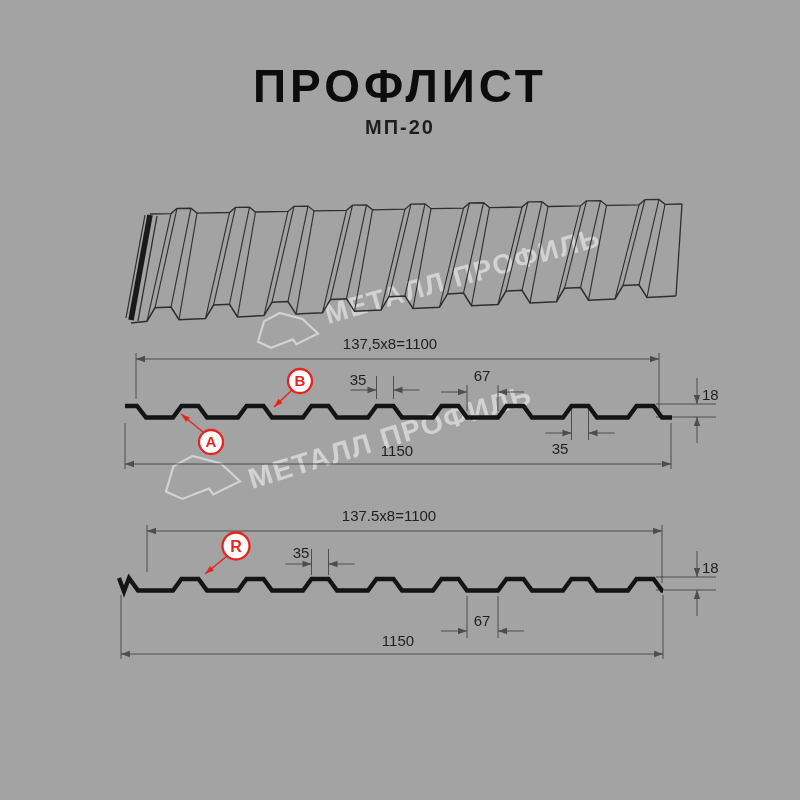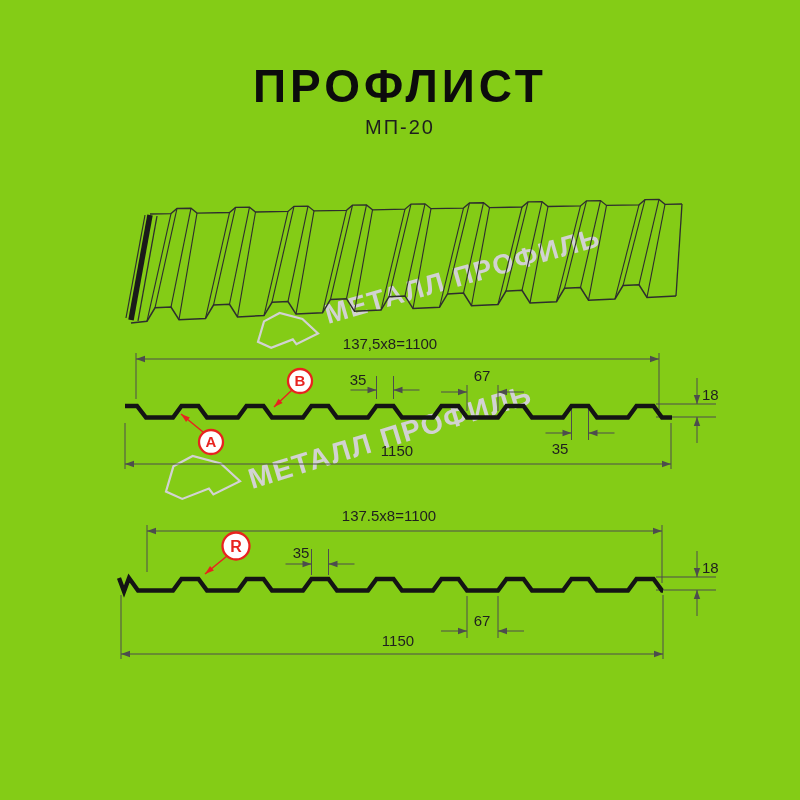--- a/index.html
+++ b/index.html
@@ -1,21 +1,21 @@
 <!DOCTYPE html>
 <html><head>
 <meta charset="utf-8">
 <style>
   html,body{margin:0;padding:0;background:#ffffff;}
-  .canvas{position:relative;width:800px;height:800px;background:#84cc16;overflow:hidden;
+  .canvas{position:relative;width:800px;height:800px;background:#a3a3a3;overflow:hidden;
           font-family:"Liberation Sans","DejaVu Sans",sans-serif;}
   .title{position:absolute;top:63px;left:0;width:800px;text-align:center;
          font-size:46px;font-weight:bold;letter-spacing:4px;color:#0c0c0c;line-height:1;}
   .subtitle{position:absolute;top:117px;left:0;width:800px;text-align:center;
-         font-size:20px;font-weight:normal;letter-spacing:2px;color:#1e1e1e;line-height:1;}
+         font-size:20px;font-weight:bold;letter-spacing:2px;color:#1e1e1e;line-height:1;}
   .footer{position:absolute;top:699px;left:0;width:800px;text-align:center;
          font-size:21px;font-weight:bold;letter-spacing:0.5px;color:#333;line-height:1;}
   svg{position:absolute;top:0;left:0;}
   svg text{font-family:"Liberation Sans","DejaVu Sans",sans-serif;}
 </style>
 </head>
 <body>
 
 <div class="canvas">
   <div class="title">ПРОФЛИСТ</div>

